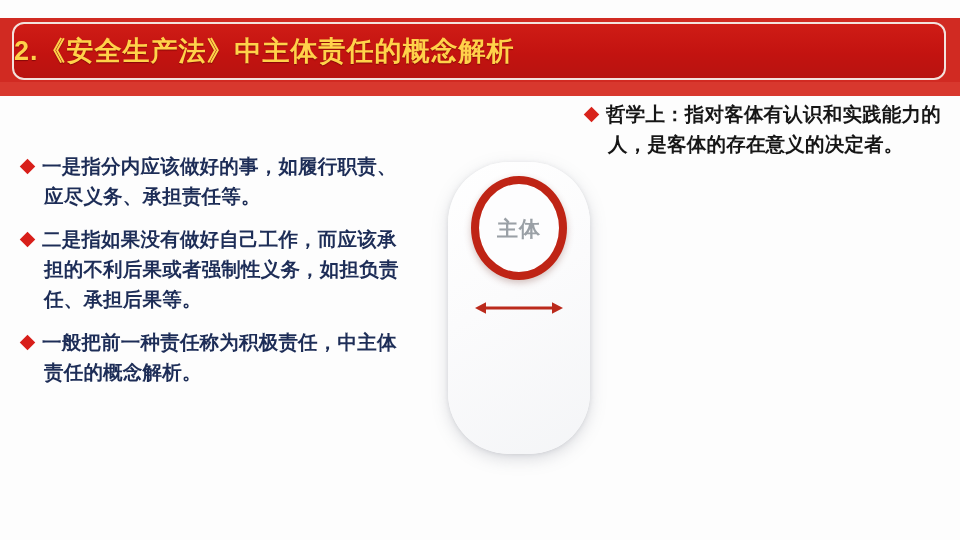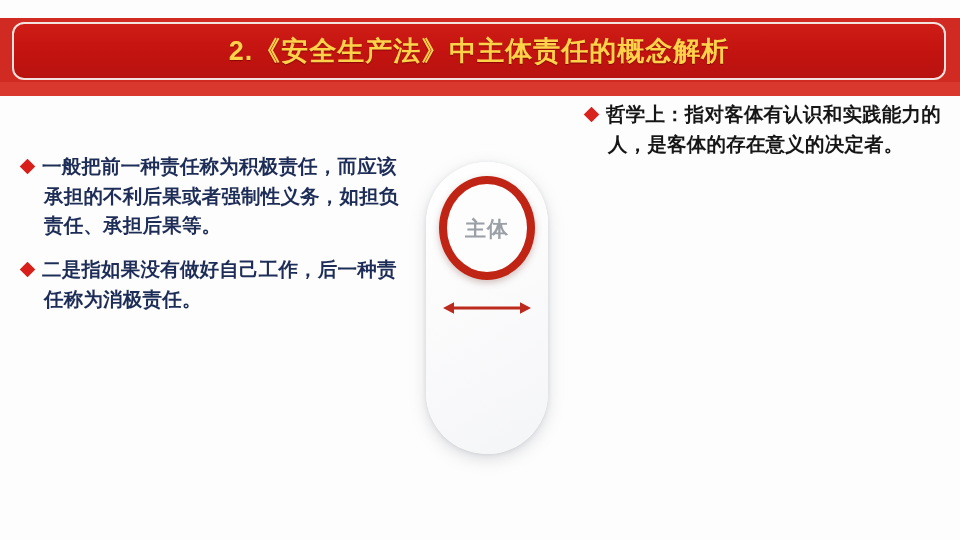--- a/index.html
+++ b/index.html
@@ -45,21 +45,20 @@
     left: 12px;
     top: 22px;
     width: 934px;
     height: 58px;
     background: linear-gradient(180deg, #cf1c16 0%, #c31310 55%, #b81310 100%);
     border: 2px solid #f3e2dd;
     border-radius: 12px;
     box-sizing: border-box;
     display: flex;
     align-items: center;
-    justify-content: center;
   }
   .banner-title {
     color: #ffd24a;
     font-size: 27px;
     font-weight: bold;
     letter-spacing: 1px;
     line-height: 1;
     white-space: nowrap;
     text-shadow: 0 1px 1px rgba(90,0,0,0.55);
   }
@@ -115,23 +114,23 @@
   .col-left  .diamond { background: #d81f1a; }
   .col-right .diamond { background: #d8241c; }
 
   .col-left  .list-offset { margin-top: 52px; }
   .col-right .list-offset { }
   .col-right .bullet-item { margin-bottom: 44px; }
 
   
   .pill-card {
     position: absolute;
-    left: 426px;
+    left: 448px;
     top: 62px;
-    width: 122px;
+    width: 142px;
     height: 292px;
     background: linear-gradient(150deg, #ffffff 0%, #fbfbfc 45%, #f4f5f7 100%);
     border-radius: 61px;
     box-shadow: 0 5px 16px rgba(120,125,140,0.26),
                 0 1px 4px rgba(120,125,140,0.18);
   }
 
   .ring {
     position: absolute;
     left: 50%;
@@ -183,25 +182,29 @@
   <div class="banner-plate">
     <span class="banner-title">2.《安全生产法》中主体责任的概念解析</span>
   </div>
 
   <div class="body-area">
 
     <div class="col col-left">
       <ul class="bullet-list list-offset">
         <li class="bullet-item">
           <span class="diamond"></span>
-          <span class="bullet-text">一般把前一种责任称为积极责任，而应该承担的不利后果或者强制性义务，如担负责任、承担后果等。</span>
-        </li>
-        <li class="bullet-item">
-          <span class="diamond"></span>
-          <span class="bullet-text">二是指如果没有做好自己工作，后一种责任称为消极责任。</span>
+          <span class="bullet-text">一是指分内应该做好的事，如履行职责、应尽义务、承担责任等。</span>
+        </li>
+        <li class="bullet-item">
+          <span class="diamond"></span>
+          <span class="bullet-text">二是指如果没有做好自己工作，而应该承担的不利后果或者强制性义务，如担负责任、承担后果等。</span>
+        </li>
+        <li class="bullet-item">
+          <span class="diamond"></span>
+          <span class="bullet-text">一般把前一种责任称为积极责任，中主体责任的概念解析。</span>
         </li>
       </ul>
     </div>
 
     <div class="pill-card">
 
       <div class="ring ring-subject">
         <span class="ring-label">主体</span>
       </div>
 

